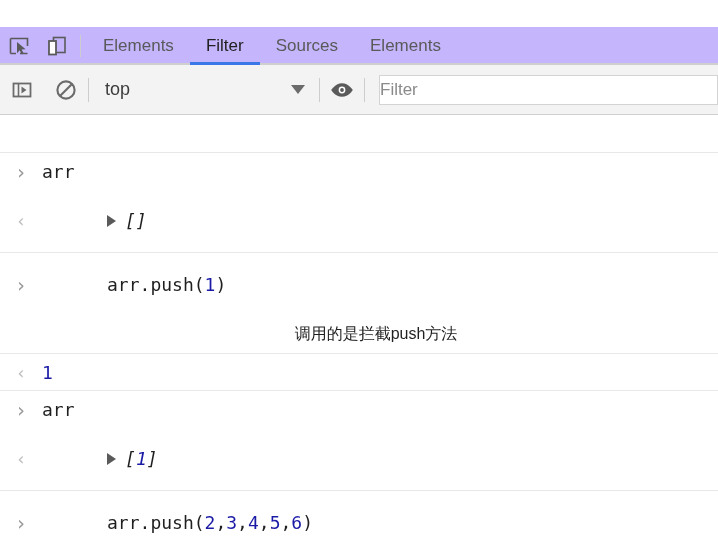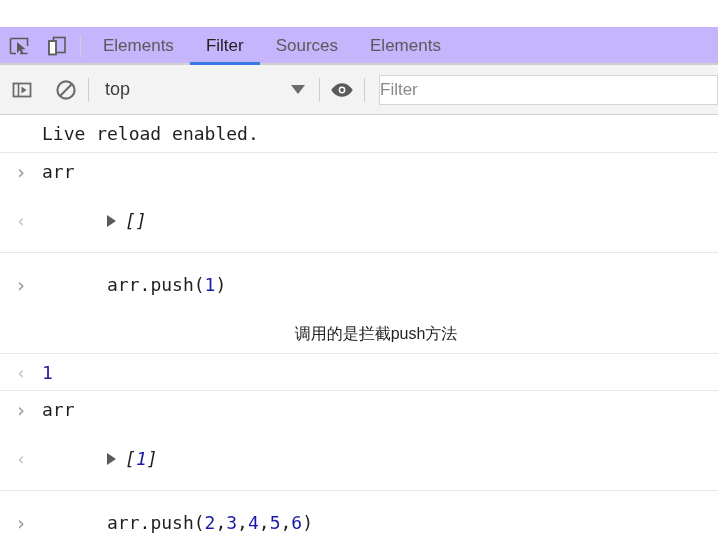--- a/index.html
+++ b/index.html
@@ -252,21 +252,20 @@
   </div>
   <div class="cb-sep"></div>
 
   <div class="filter-input">Filter</div>
 </div>
 
 <div class="console">
 
   <div class="row">
     <div class="gutter"></div>
-    <div class="content">Live reload enabled.</div>
   </div>
 
   <div class="row sep">
     <div class="gutter">
       <span class="arrow-in">›</span>
     </div>
     <div class="content">arr</div>
   </div>
 
   <div class="row">

